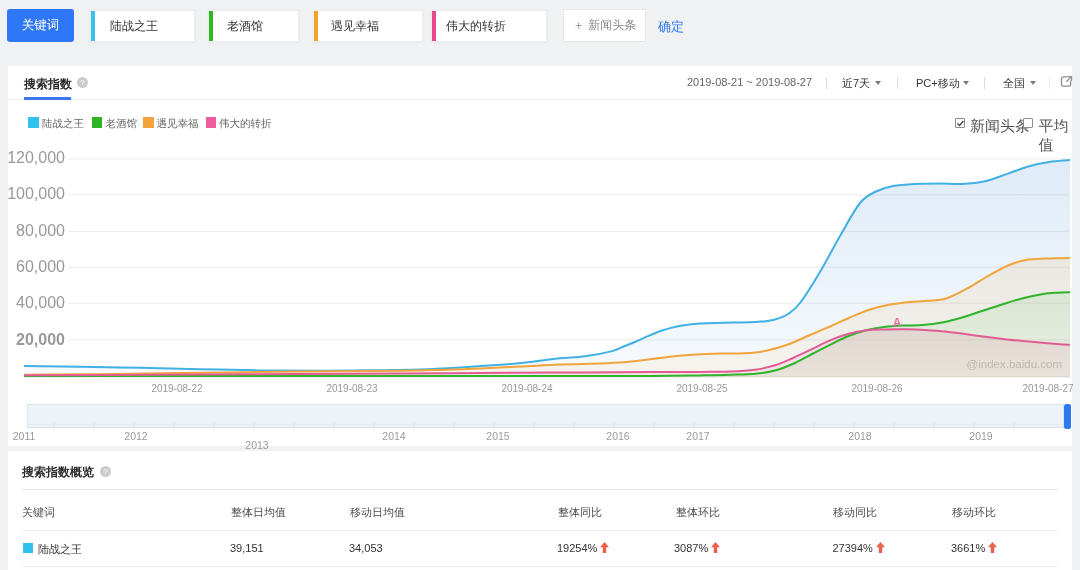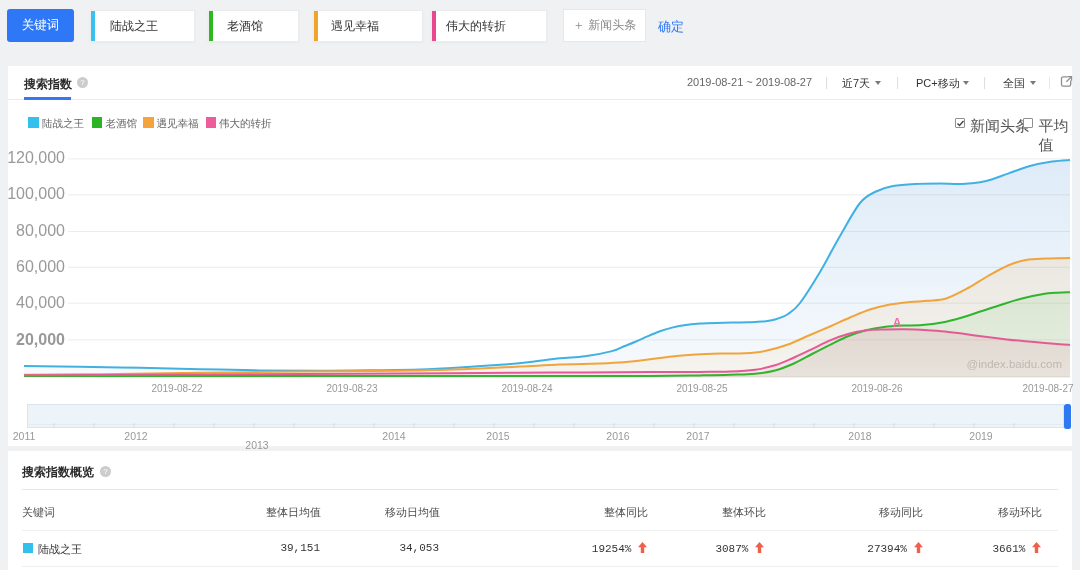--- a/index.html
+++ b/index.html
@@ -32,21 +32,21 @@
 .ylab{position:absolute;width:60px;text-align:right;font-size:16px;color:#999;}
 .xlab{position:absolute;width:80px;text-align:center;font-size:10px;color:#999;top:383px;}
 .wmark{position:absolute;top:358px;left:962px;width:100px;text-align:right;font-size:11.5px;color:#c9c9c9;}
 
 .slider{position:absolute;left:27px;top:404px;width:1037px;height:24px;background:#ecf4f9;border:1px solid #d9e4ee;}
 .shandle{position:absolute;left:1064px;top:404px;width:6.5px;height:24.5px;background:#2e78f2;border-radius:2.5px;z-index:4;}
 .yr{position:absolute;top:430px;width:60px;text-align:center;font-size:10.5px;color:#999;}
 
 .th{position:absolute;font-size:11px;color:#4d4d4d;}
 .td{position:absolute;font-size:11px;color:#333;}
-.tr-right{text-align:right;width:90px;font-family:Liberation Mono, monospace;}
+.tr-right{text-align:left;width:90px;}
 </style>
 </head>
 <body>
 
 <div class="kwbtn">关键词</div>
 <div class="kbox" style="left:90px;width:105px;padding-left:19px;"><span class="kbar" style="background:#3bc1ef;"></span>陆战之王</div>
 <div class="kbox" style="left:208px;width:91px;padding-left:18px;"><span class="kbar" style="background:#2eb820;"></span>老酒馆</div>
 <div class="kbox" style="left:313px;width:110px;padding-left:17px;"><span class="kbar" style="background:#f0a42c;"></span>遇见幸福</div>
 <div class="kbox" style="left:431px;width:116px;padding-left:14px;"><span class="kbar" style="background:#e8488e;"></span>伟大的转折</div>
 <div class="addbox">＋ 新闻头条</div>

